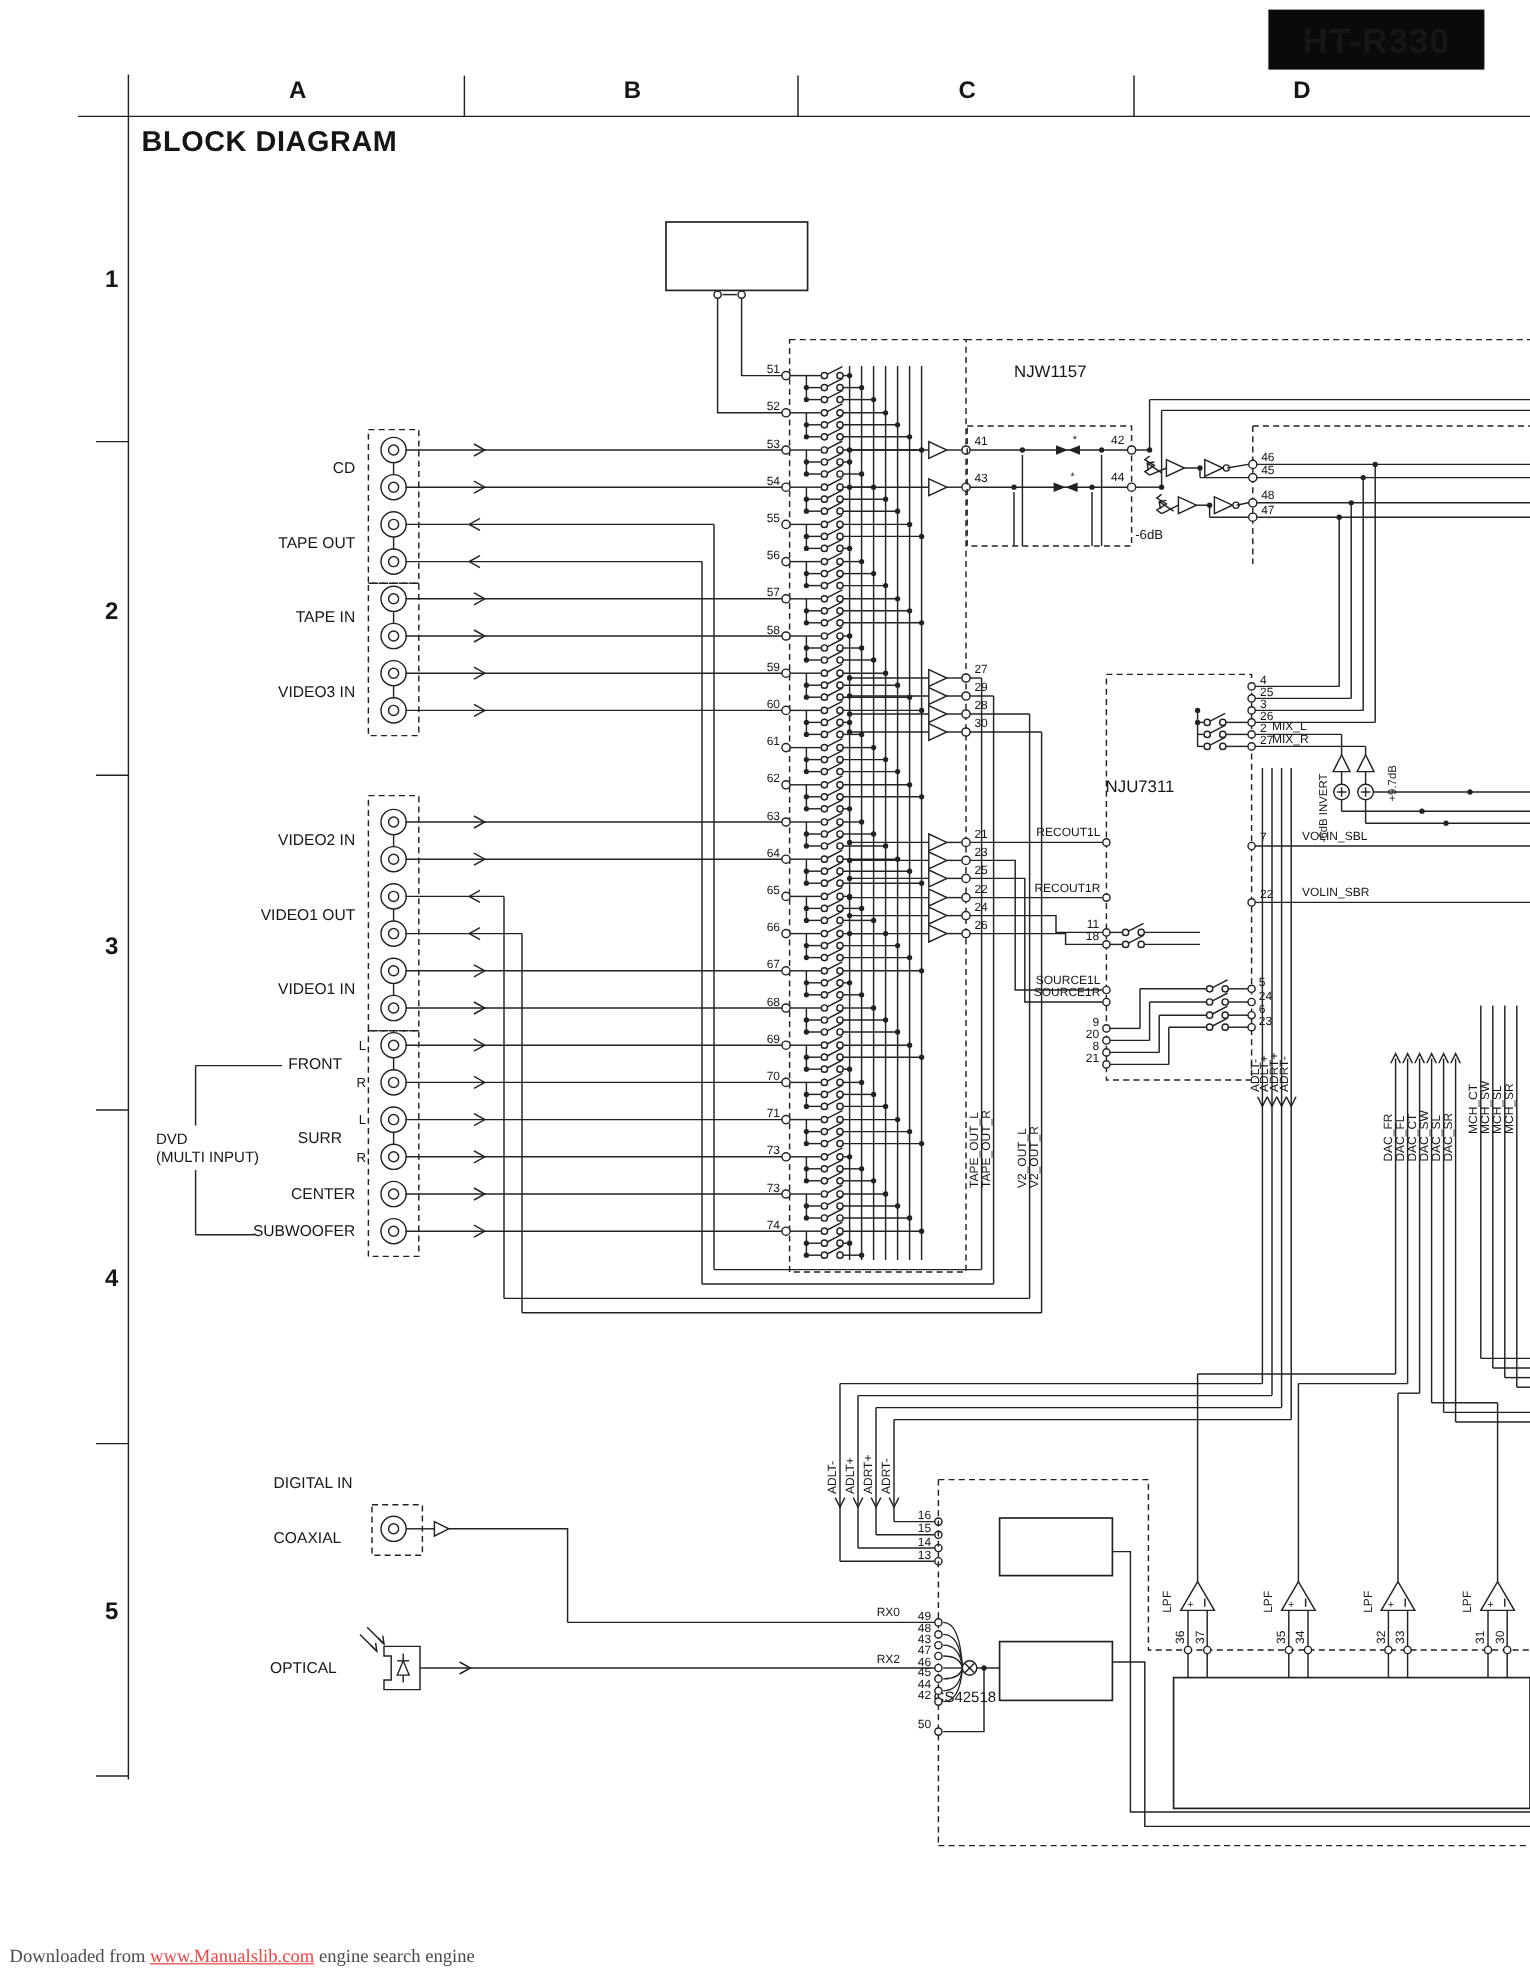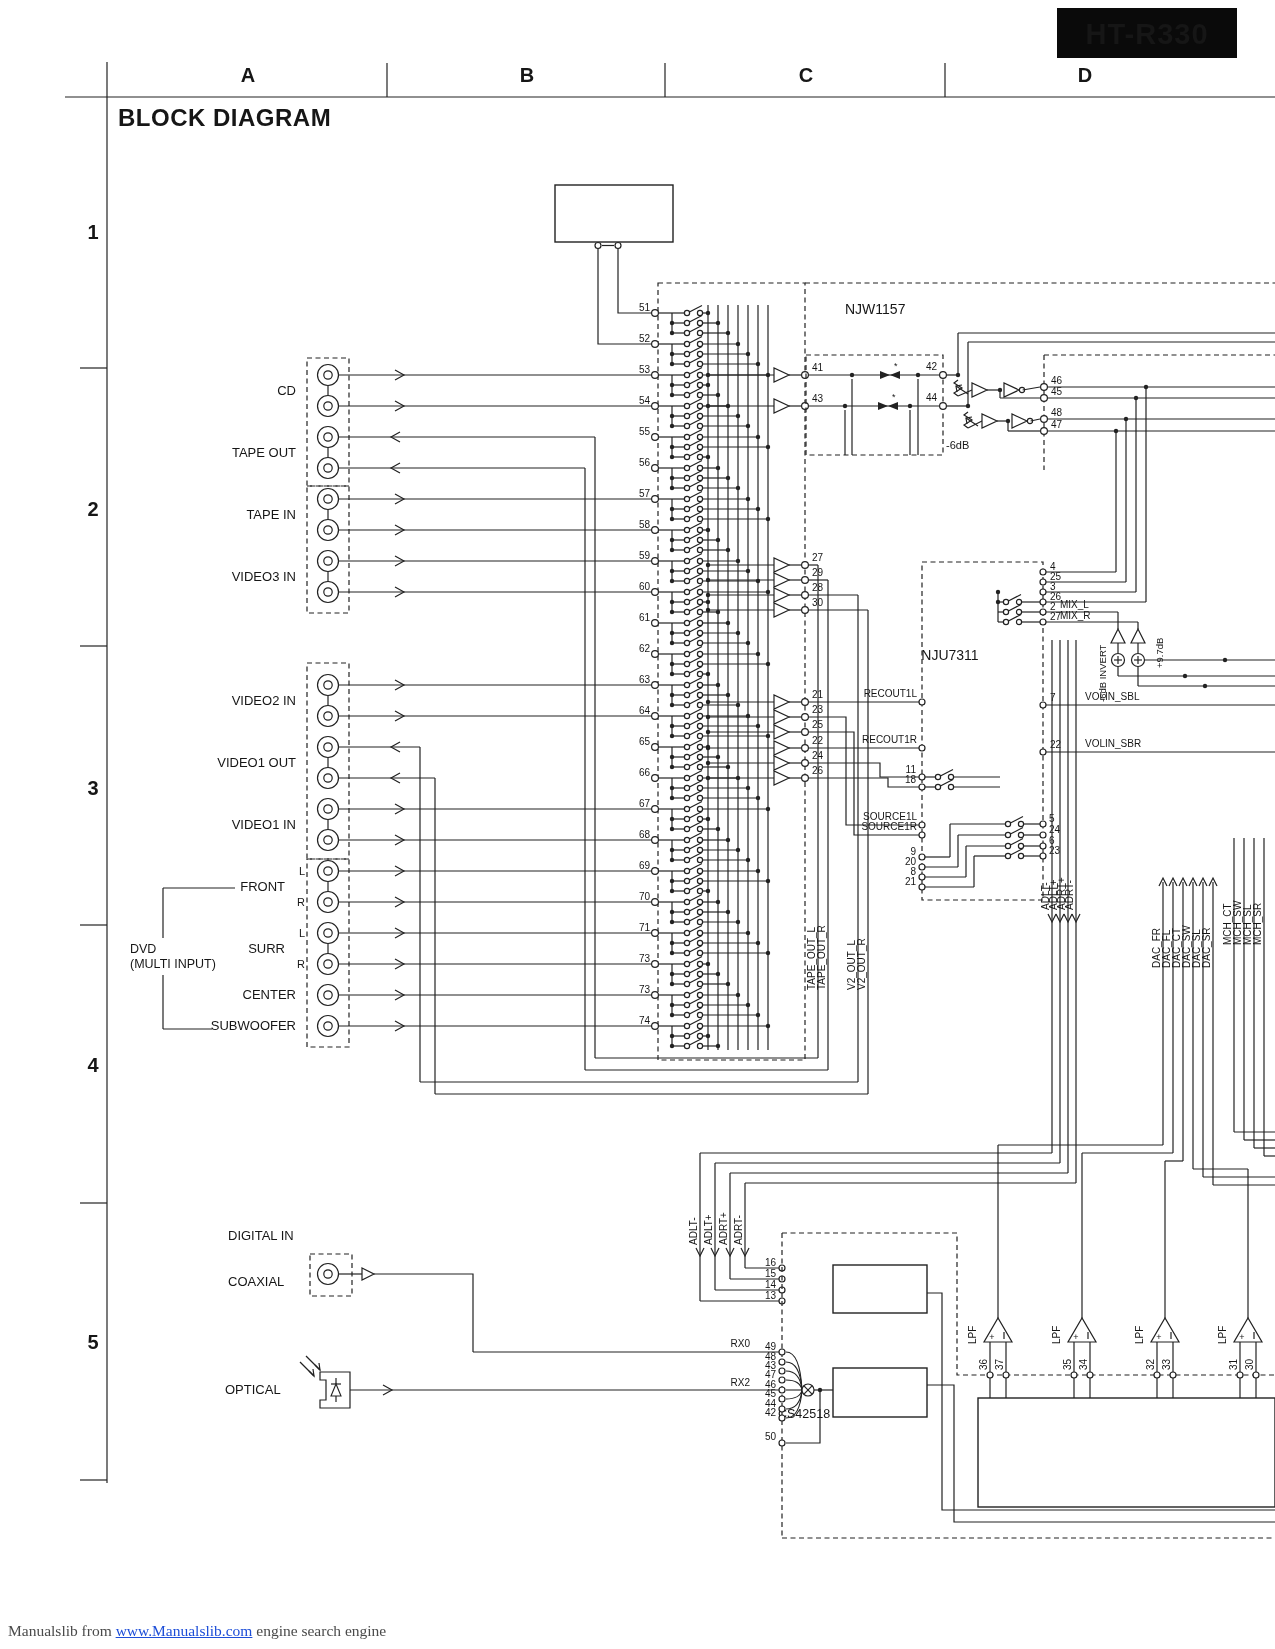--- a/index.html
+++ b/index.html
@@ -2,21 +2,21 @@
 <html><head>
 <meta charset="utf-8">
 <style>
   html,body{margin:0;padding:0;background:#fff;}
   #page{position:relative;width:1275px;height:1649px;background:#ffffff;overflow:hidden;
         font-family:"Liberation Sans",sans-serif;}
   svg{position:absolute;left:0;top:0;font-family:"Liberation Sans",sans-serif;}
   svg text{fill:#161616;}
   #footer{position:absolute;left:8px;top:1622px;font-family:"Liberation Serif",serif;
           font-size:15.5px;color:#4a4a4a;}
-  #footer .lnk{color:#1d4ed8;text-decoration:underline;cursor:pointer;}
+  #footer .lnk{color:#ef4444;text-decoration:underline;cursor:pointer;}
 </style>
 </head>
 <body>
 
 <div id="page">
   <svg id="sch" width="1275" height="1649" viewBox="0 0 1275 1649">
 
     <rect x="1057" y="8" width="180" height="50" fill="#0a0a0a"></rect>
     <text x="1147" y="44" font-size="29" font-weight="bold" fill="#ffffff" text-anchor="middle" letter-spacing="1">HT-R330</text>
 
@@ -1233,14 +1233,14 @@
         <text x="1241" y="945" font-size="10" text-anchor="start" transform="rotate(-90 1241 945)">MCH_SW</text>
         <line x1="1254" y1="838" x2="1254" y2="1148" stroke="#222" stroke-width="1.2"></line>
         <line x1="1254" y1="1148" x2="1275" y2="1148" stroke="#222" stroke-width="1.2"></line>
         <text x="1251" y="945" font-size="10" text-anchor="start" transform="rotate(-90 1251 945)">MCH_SL</text>
         <line x1="1264" y1="838" x2="1264" y2="1156" stroke="#222" stroke-width="1.2"></line>
         <line x1="1264" y1="1156" x2="1275" y2="1156" stroke="#222" stroke-width="1.2"></line>
         <text x="1261" y="945" font-size="10" text-anchor="start" transform="rotate(-90 1261 945)">MCH_SR</text>
       </g>
   </svg>
 
-  <div id="footer"><span>Manualslib from </span><span class="lnk">www.Manualslib.com</span><span> engine search engine</span></div>
+  <div id="footer"><span>Downloaded from </span><span class="lnk">www.Manualslib.com</span><span> engine search engine</span></div>
 </div>
 
 </body></html>

